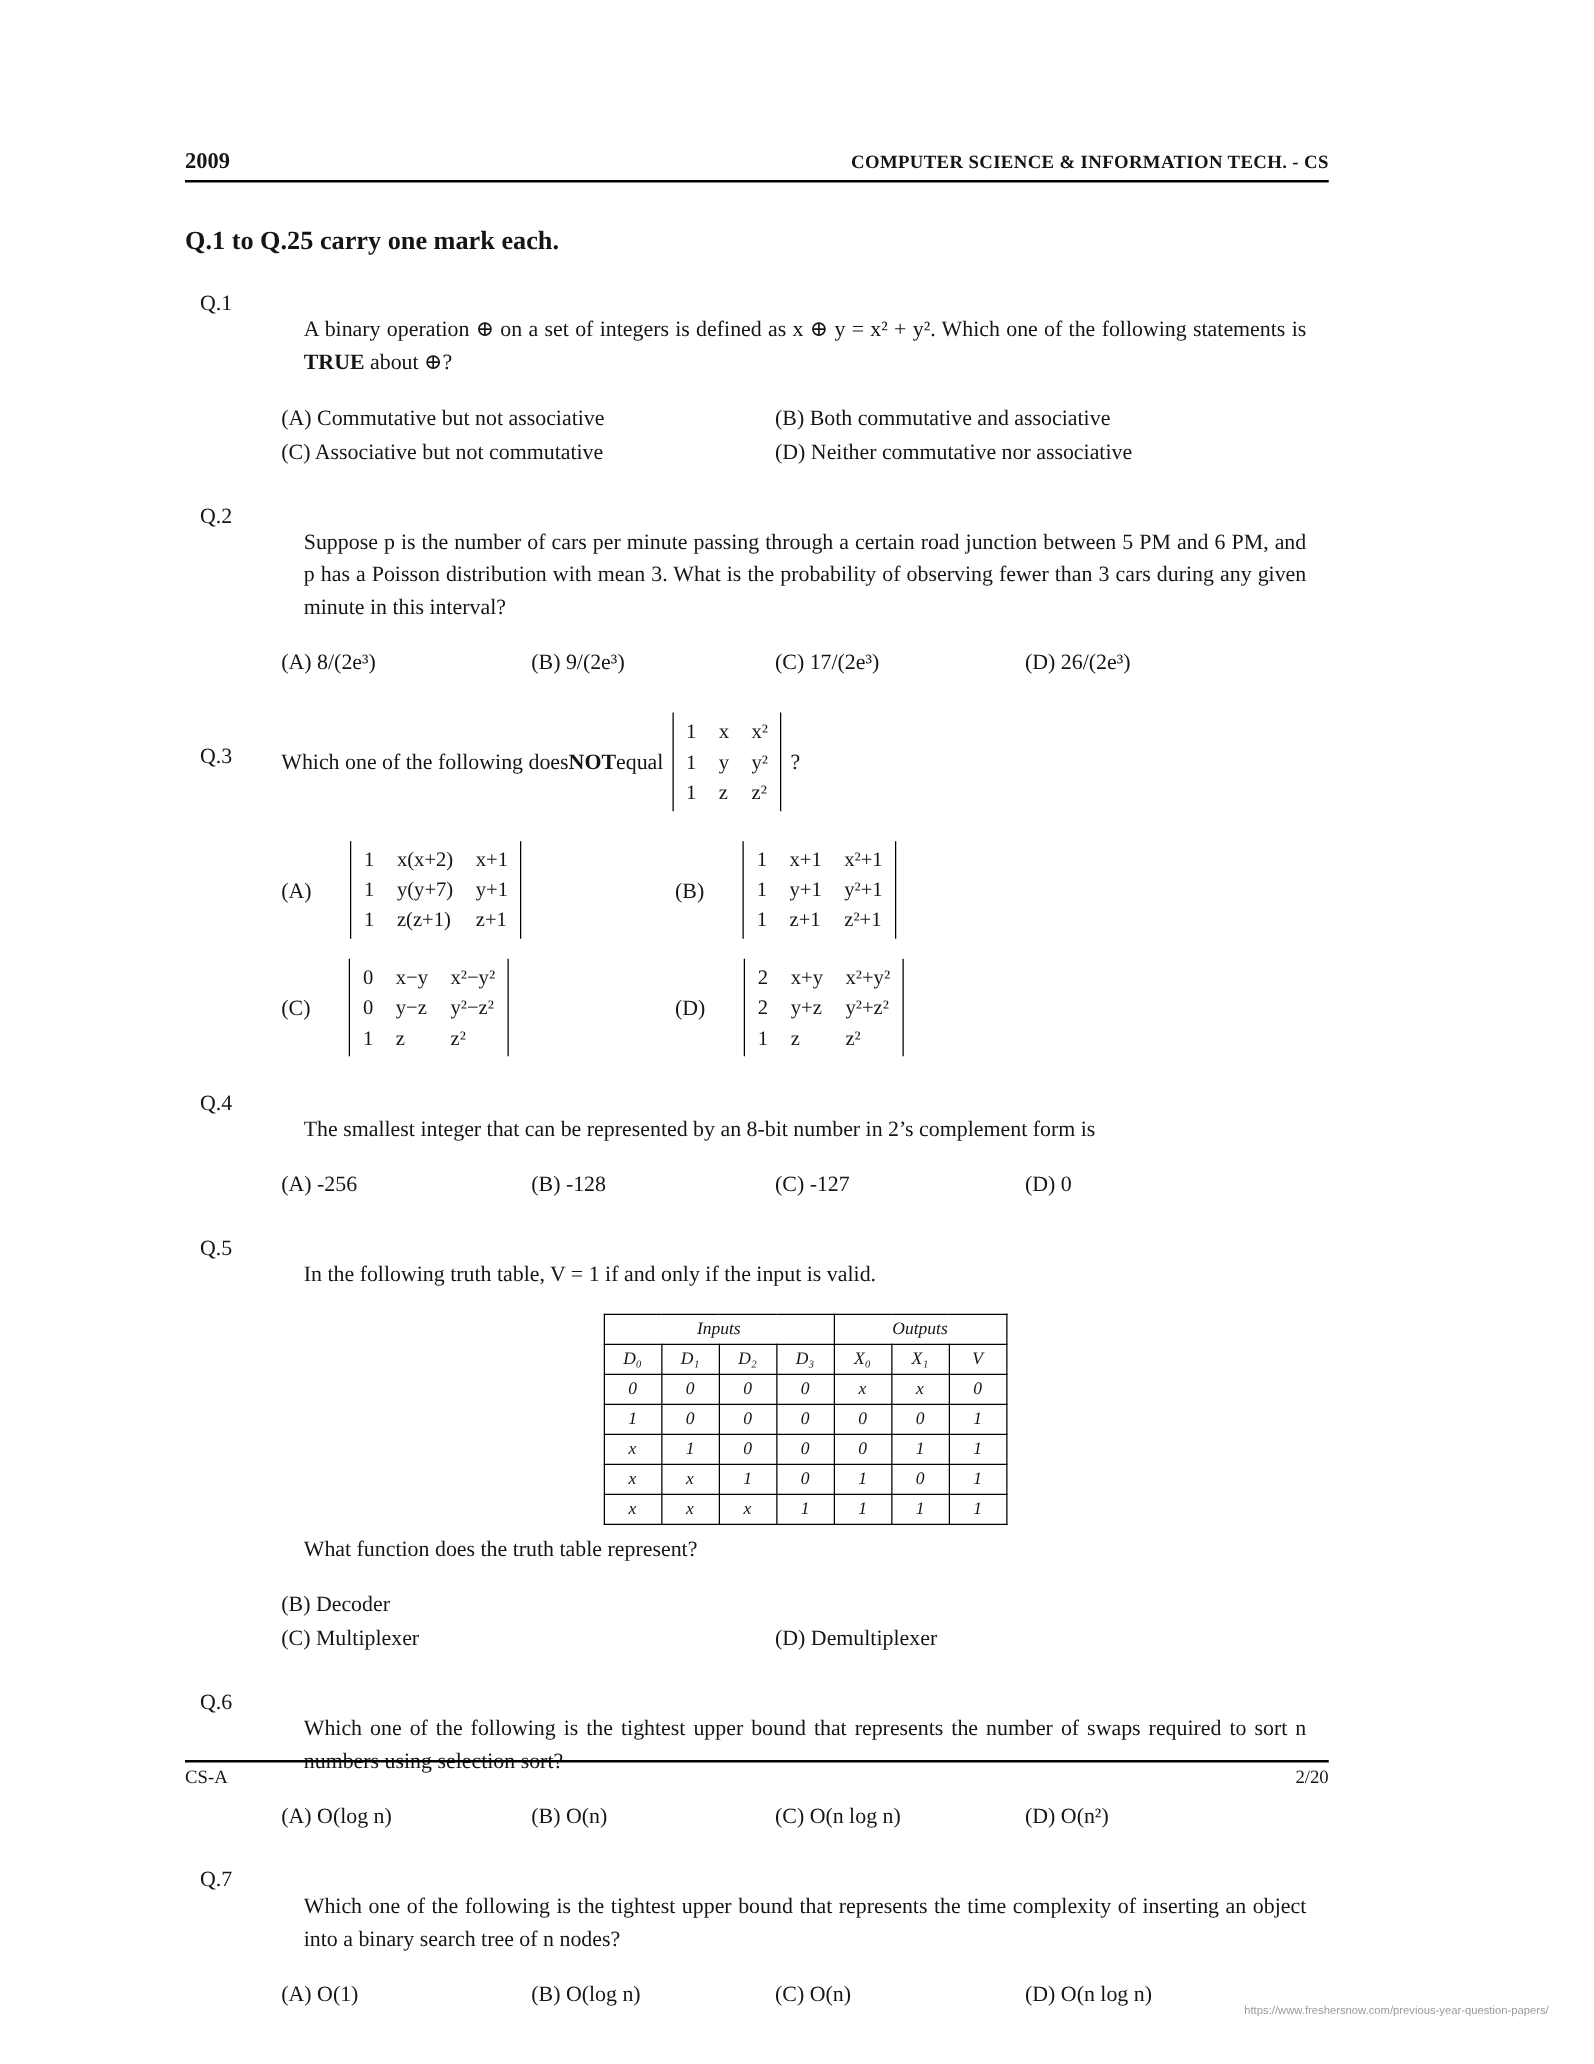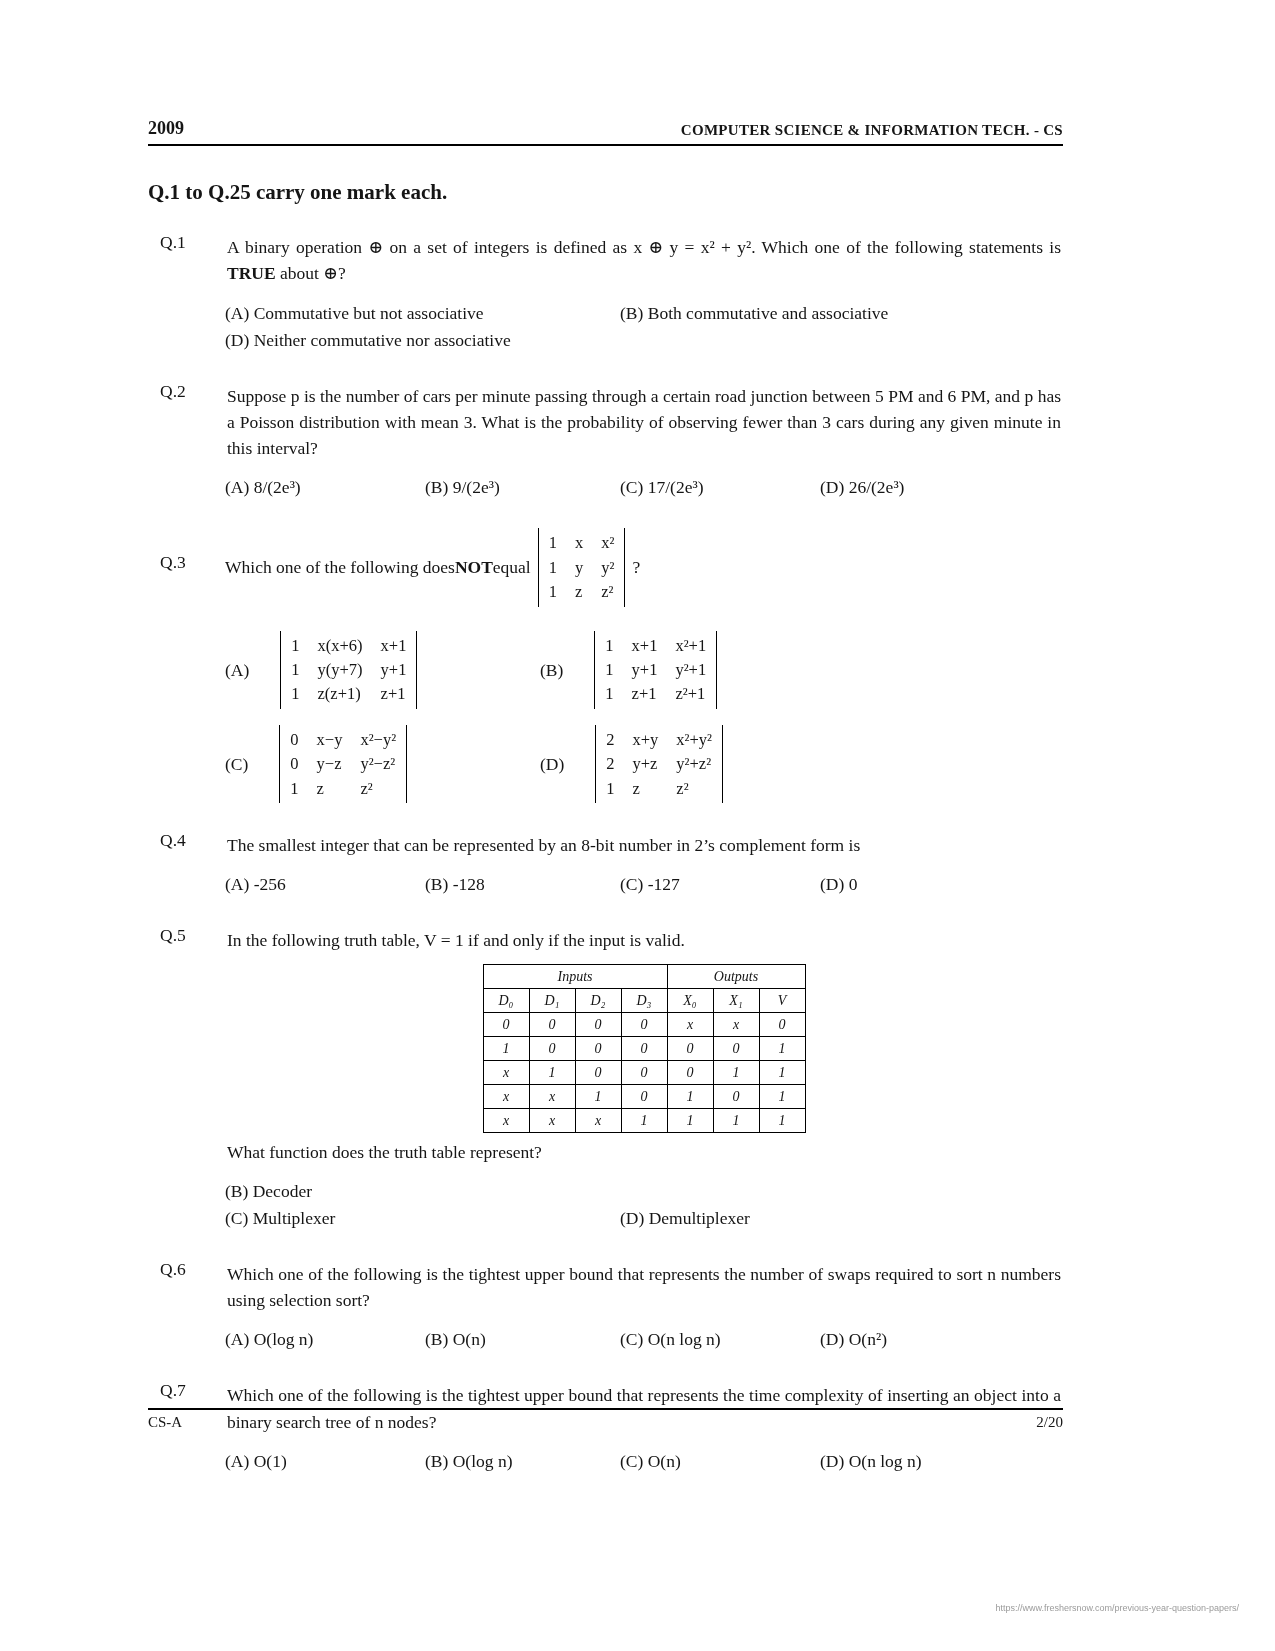--- a/index.html
+++ b/index.html
@@ -7,21 +7,21 @@
         font-family:"Liberation Serif","DejaVu Serif",serif;color:#151515;}
   .content{position:absolute;left:148px;top:118px;width:915px;}
   .header{display:flex;justify-content:space-between;align-items:flex-end;
           border-bottom:2.5px solid #000;padding-bottom:5px;}
   .year{font-weight:bold;font-size:18px;}
   .htitle{font-weight:bold;font-size:15px;letter-spacing:.3px;}
   .section-heading{font-size:21px;font-weight:bold;margin-top:34px;}
   .question{display:flex;align-items:flex-start;margin-top:27px;padding-left:12px;}
   .qnum{width:65px;flex-shrink:0;font-size:17.5px;}
   .qbody{flex:1;font-size:17.5px;line-height:1.5;}
-  .qtext{margin:2px;text-align:justify;}
+  .qtext{margin:18px;text-align:justify;}
   .opts{margin-top:13px;}
   .orow{display:flex;line-height:27px;}
   .row2 .opt{width:395px;}
   .row4 .opt:nth-child(1){width:200px;}
   .row4 .opt:nth-child(2){width:195px;}
   .row4 .opt:nth-child(3){width:200px;}
   .row4 .opt:nth-child(4){flex:1;}
   
   .det{display:inline-flex;vertical-align:middle;margin:0 7px;}
   .det-grid{display:grid;grid-template-columns:auto auto auto;column-gap:18px;row-gap:3px;
@@ -59,20 +59,21 @@
     <div class="question">
       <div class="qnum">Q.1</div>
       <div class="qbody">
         <p class="qtext"><span>A binary operation ⊕ on a set of integers is defined as x ⊕ y = x² + y². Which one of the following statements is </span><b>TRUE</b><span> about ⊕?</span></p>
         <div class="opts">
           <div class="orow row2">
             <div class="opt">(A) Commutative but not associative</div>
             <div class="opt">(B) Both commutative and associative</div>
           </div>
           <div class="orow row2">
+            <div class="opt">(C) Associative but not commutative</div>
             <div class="opt">(D) Neither commutative nor associative</div>
           </div>
         </div>
       </div>
     </div>
 
     <div class="question">
       <div class="qnum">Q.2</div>
       <div class="qbody">
         <p class="qtext">Suppose p is the number of cars per minute passing through a certain road junction between 5 PM and 6 PM, and p has a Poisson distribution with mean 3. What is the probability of observing fewer than 3 cars during any given minute in this interval?</p>
@@ -107,21 +108,21 @@
             </span>
           <span>?</span>
         </div>
         <div class="q3-opts">
           <div class="q3-row">
             <div class="q3-opt c1">
               <span>(A)</span>
               <span class="det">
                   <span class="det-grid">
                 <span>1</span>
-                    <span>x(x+6)</span>
+                    <span>x(x+2)</span>
                     <span>x+1</span>
                 <span>1</span>
                     <span>y(y+7)</span>
                     <span>y+1</span>
                 <span>1</span>
                     <span>z(z+1)</span>
                     <span>z+1</span>
               </span>
                 </span>
             </div>

